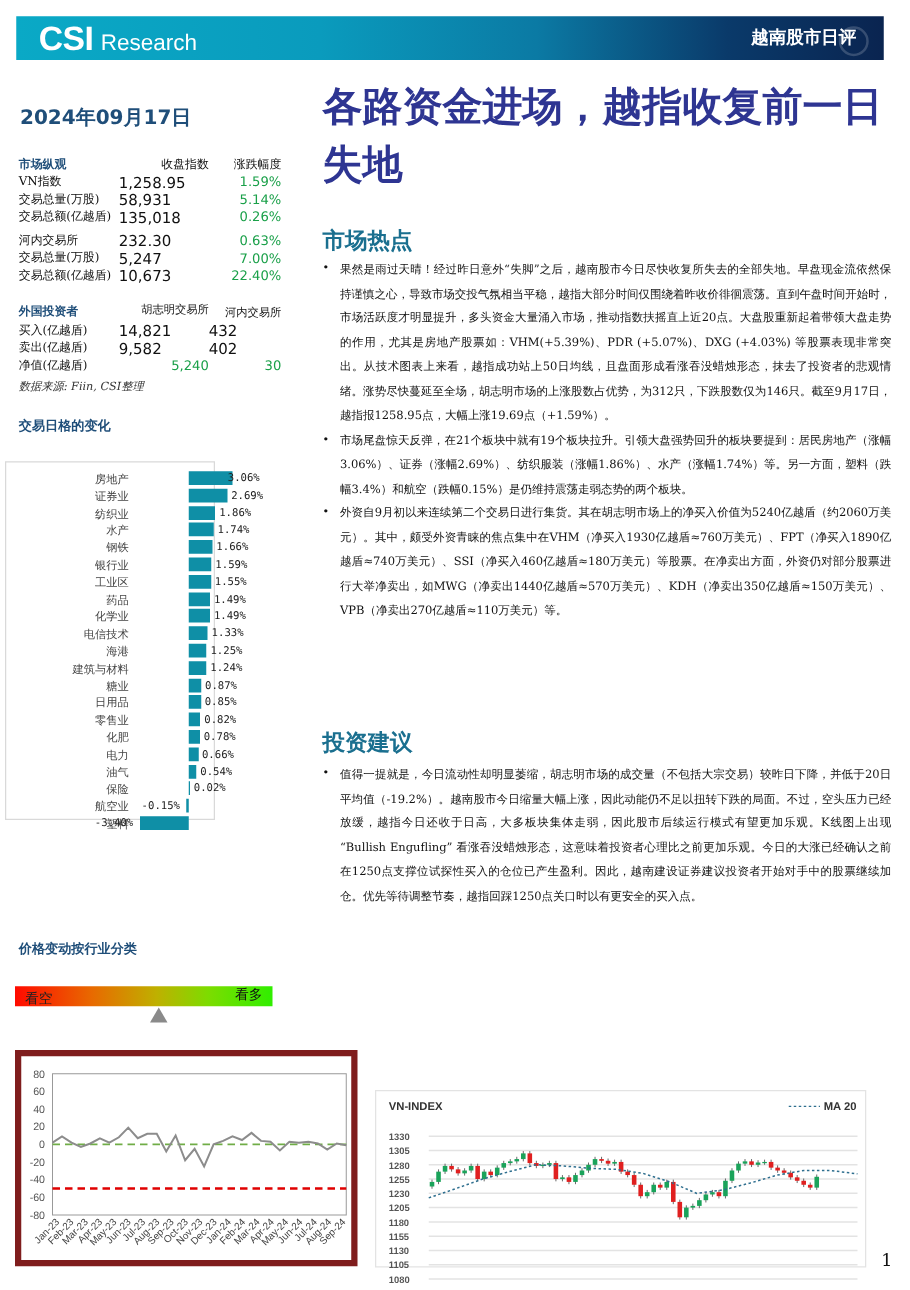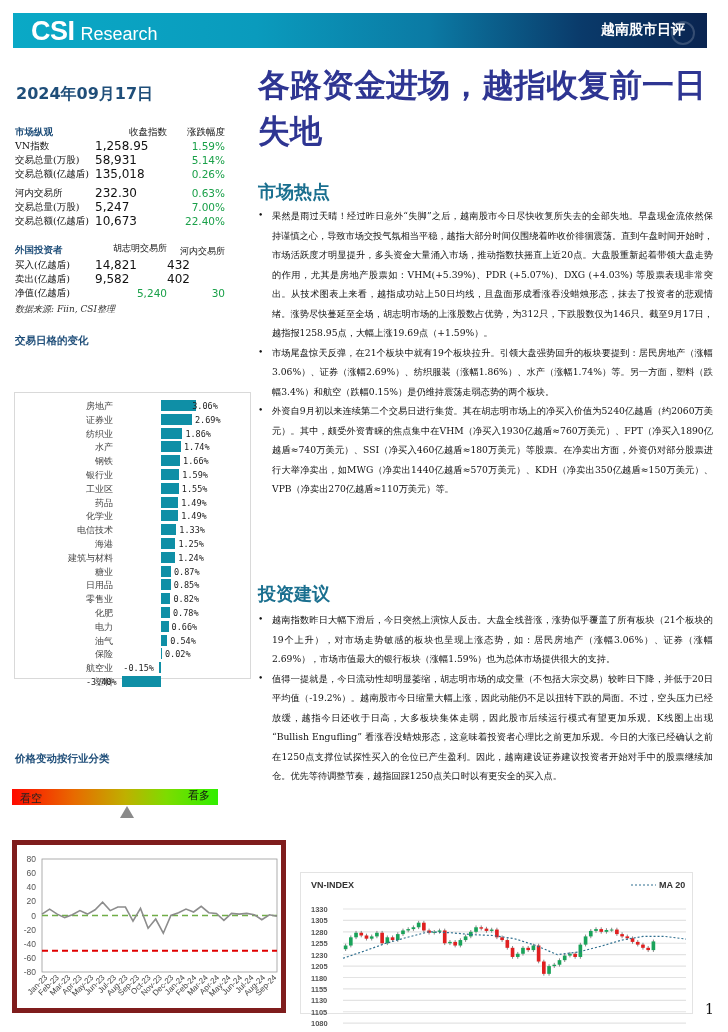--- a/index.html
+++ b/index.html
@@ -19,21 +19,21 @@
   table.stats { position: absolute; left: 15px; border-collapse: collapse; font-size: 10px; }
   table.stats td { padding: 0; height: 14px; line-height: 14px; white-space: nowrap; }
   table.stats td.lab { width: 80px; font-family: "DejaVu Serif", serif; font-size: 9.5px; }
   table.stats td.num { width: 72px; text-align: left; font-size: 12px; }
   table.stats td.pct { width: 58px; text-align: right; color: #1aa049; font-size: 10.5px; }
   table.stats td.hdr { font-family: "DejaVu Serif", serif; font-size: 9.5px; text-align: right; }
   .sec-title { font-weight: bold; color: #1f4e79; font-size: 10.5px; font-family: "DejaVu Sans", sans-serif !important; }
   .src { position: absolute; left: 15px; top: 303px; font-size: 9px; font-style: italic; color: #333; font-family: "DejaVu Serif", serif; }
   .side-h { position: absolute; left: 15px; font-size: 10.5px; font-weight: bold; color: #1f4e79; }
 
-  .bar-box { position: absolute; left: 14px; top: 369px; width: 237px; height: 287px; border: 1px solid #d9d9d9; margin-top: 23px; }
+  .bar-box { position: absolute; left: 4px; top: 369px; width: 168px; height: 287px; border: 1px solid #d9d9d9; }
   .bar-row { position: absolute; left: 0; height: 14px; width: 205px; font-size: 9px; }
   .bar-row .nm { position: absolute; right: 107px; top: 1px; color: #444; font-family: "DejaVu Serif", serif; white-space: nowrap; }
   .bar-row .bar { position: absolute; top: 1px; height: 11px; background: #0f8fa6; }
   .bar-row .val { position: absolute; top: 2px; font-family: "DejaVu Sans Mono", monospace; font-size: 8.5px; color: #222; white-space: nowrap; }
 
   .heat { position: absolute; left: 12px; top: 789px; width: 206px; height: 16px;
     background: linear-gradient(90deg, #ff0a00 0%, #e86a00 30%, #bfb000 55%, #7ddc00 75%, #30ee00 100%); }
   .heat .l { position: absolute; left: 8px; top: 2px; font-size: 11px; color: #222; }
   .heat .r { position: absolute; right: 8px; top: -1px; font-size: 11px; color: #111; }
   .tri { position: absolute; left: 120px; top: 806px; width: 0; height: 0; border-left: 7px solid transparent; border-right: 7px solid transparent; border-bottom: 12px solid #8a8a8a; }
@@ -299,21 +299,20 @@
 
 <div class="h2" style="top:180px;">市场热点</div>
 <ul class="bul" style="top:206px;">
   <li>果然是雨过天晴！经过昨日意外“失脚”之后，越南股市今日尽快收复所失去的全部失地。早盘现金流依然保持谨慎之心，导致市场交投气氛相当平稳，越指大部分时间仅围绕着昨收价徘徊震荡。直到午盘时间开始时，市场活跃度才明显提升，多头资金大量涌入市场，推动指数扶摇直上近20点。大盘股重新起着带领大盘走势的作用，尤其是房地产股票如：VHM(+5.39%)、PDR (+5.07%)、DXG (+4.03%) 等股票表现非常突出。从技术图表上来看，越指成功站上50日均线，且盘面形成看涨吞没蜡烛形态，抹去了投资者的悲观情绪。涨势尽快蔓延至全场，胡志明市场的上涨股数占优势，为312只，下跌股数仅为146只。截至9月17日，越指报1258.95点，大幅上涨19.69点（+1.59%）。</li>
   <li>市场尾盘惊天反弹，在21个板块中就有19个板块拉升。引领大盘强势回升的板块要提到：居民房地产（涨幅3.06%）、证券（涨幅2.69%）、纺织服装（涨幅1.86%）、水产（涨幅1.74%）等。另一方面，塑料（跌幅3.4%）和航空（跌幅0.15%）是仍维持震荡走弱态势的两个板块。</li>
   <li>外资自9月初以来连续第二个交易日进行集货。其在胡志明市场上的净买入价值为5240亿越盾（约2060万美元）。其中，颇受外资青睐的焦点集中在VHM（净买入1930亿越盾≈760万美元）、FPT（净买入1890亿越盾≈740万美元）、SSI（净买入460亿越盾≈180万美元）等股票。在净卖出方面，外资仍对部分股票进行大举净卖出，如MWG（净卖出1440亿越盾≈570万美元）、KDH（净卖出350亿越盾≈150万美元）、VPB（净卖出270亿越盾≈110万美元）等。</li>
 </ul>
 
 <div class="h2" style="top:582px;">投资建议</div>
 <ul class="bul" style="top:610px;">
-  <li>越南指数昨日大幅下滑后，今日突然上演惊人反击。大盘全线普涨，涨势似乎覆盖了所有板块（21个板块的19个上升），对市场走势敏感的板块也呈现上涨态势，如：居民房地产（涨幅3.06%）、证券（涨幅2.69%），市场市值最大的银行板块（涨幅1.59%）也为总体市场提供很大的支持。</li>
   <li>值得一提就是，今日流动性却明显萎缩，胡志明市场的成交量（不包括大宗交易）较昨日下降，并低于20日平均值（-19.2%）。越南股市今日缩量大幅上涨，因此动能仍不足以扭转下跌的局面。不过，空头压力已经放缓，越指今日还收于日高，大多板块集体走弱，因此股市后续运行模式有望更加乐观。K线图上出现 “Bullish Engufling” 看涨吞没蜡烛形态，这意味着投资者心理比之前更加乐观。今日的大涨已经确认之前在1250点支撑位试探性买入的仓位已产生盈利。因此，越南建设证券建议投资者开始对手中的股票继续加仓。优先等待调整节奏，越指回踩1250点关口时以有更安全的买入点。</li>
 </ul>
 
 <div class="kline">
   <svg id="ksvg" width="393" height="184">
       <text x="10" y="15" font-size="9" fill="#333" font-family="Liberation Sans, sans-serif">VN-INDEX</text>
       <line x1="330" x2="355" y1="12" y2="12" stroke="#2f6f8f" stroke-width="1" stroke-dasharray="2,2"></line>
       <text x="358" y="15" font-size="9" fill="#333" font-family="Liberation Sans, sans-serif">MA 20</text>
       <line x1="42" x2="385" y1="36" y2="36" stroke="#e3e3e3" stroke-width="1.2"></line>
       <text x="10" y="39" font-size="7.5" fill="#555" font-family="Liberation Sans, sans-serif">1330</text>

